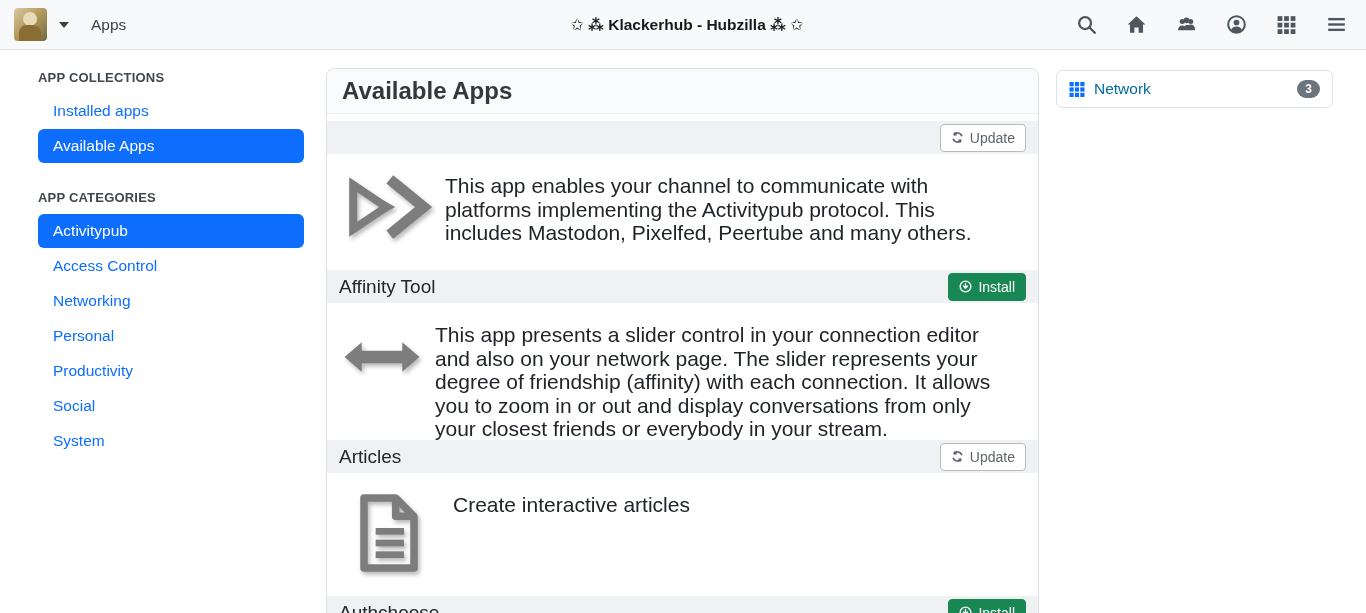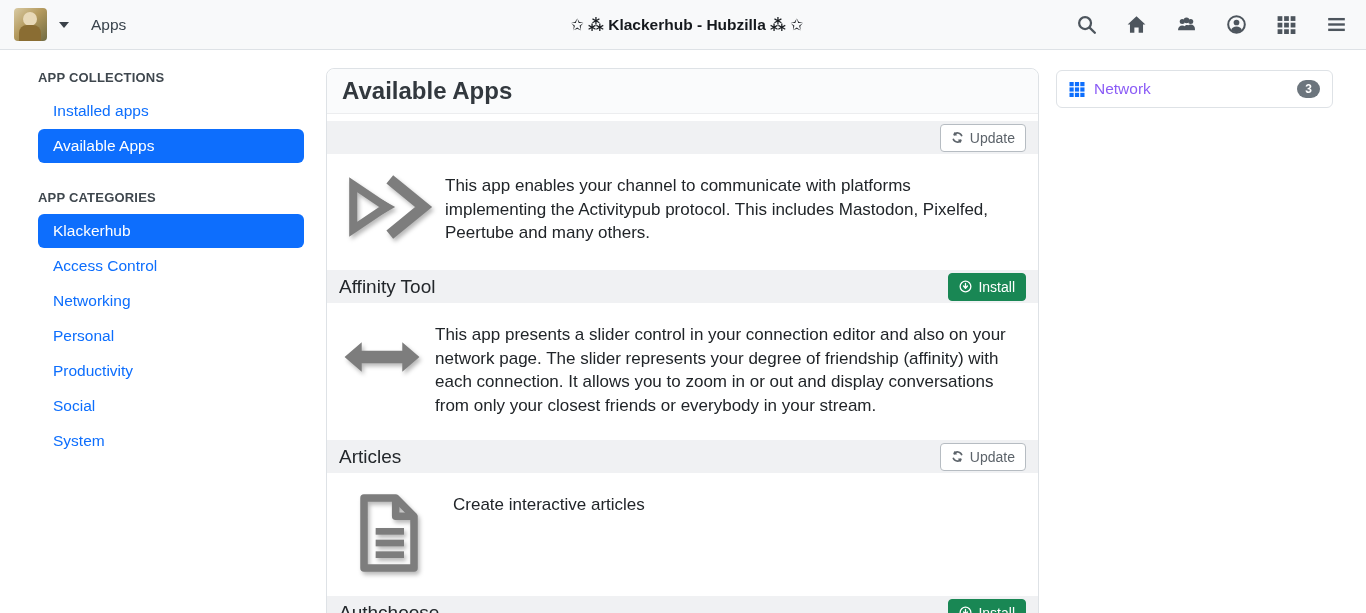--- a/index.html
+++ b/index.html
@@ -75,40 +75,40 @@
     margin-left:auto; display:flex; align-items:center; gap:6px;
     font-size:14px; border-radius:4px; padding:4px 10px; cursor:pointer;
     font-family:inherit; line-height:18px;justify-content:flex-end;
   }
   .btn svg { width:13px; height:13px; display:block; }
   .btn-install { background:#198754; border:1px solid #198754; color:#ffffff; }
   .btn-update { background:#ffffff; border:1px solid #b6bcc2; color:#5c636a; }
   .app-body { display:flex; padding:20px 16px 20px 14px; }
   .app-icon-col { width:104px; flex:none; display:flex; justify-content:flex-start; padding-left:2px; }
   .app-icon { color:#7d7d7d; filter:drop-shadow(2px 3px 2px rgba(0,0,0,.28)); }
-  .app-desc { flex:1; font-size:17px; line-height:23.5px; color:#212529; padding-right:10px; }
+  .app-desc { flex:1; font-size:21px; line-height:23.5px; color:#212529; padding-right:10px; }
   .body-activitypub { height:109px; }
   .body-affinity { height:130px; }
   .body-articles { height:116px; }
   .body-affinity .app-icon-col { width:94px; align-items:flex-start; padding-top:14px; }
   .body-articles .app-icon-col { width:112px; padding-left:14px; }
 
   
   .aside-widget {
     position:absolute; left:1056px; top:70px; width:277px;
     background:#ffffff; border:1px solid #dee2e6; border-radius:6px;
   }
   .aside-item {
     display:flex; align-items:center; padding:8px 12px; height:36px;
     cursor:pointer; text-decoration:none;
   }
   .aside-item + .aside-item { border-top:1px solid #e9ecef; }
   .aside-icon { width:16px; height:16px; margin-right:9px; color:#0d6efd; flex:none; }
   .aside-icon svg { width:100%; height:100%; display:block; }
-  .aside-label { font-size:15.5px; color:#8b5cf6; }
+  .aside-label { font-size:15.5px; color:#0369a1; }
   .badge-pill {
     margin-left:auto; background:#6c757d; color:#fff; font-size:12px; font-weight:bold;
     padding:2px 8px; border-radius:9px; min-width:22px; text-align:center;
   }
 </style>
 </head>
 <body>
 
 <div class="navbar">
   <div class="nav-left">
@@ -176,21 +176,21 @@
       <a class="pill-link">Installed apps</a>
     </li>
     <li>
       <a class="pill-link active">Available Apps</a>
     </li>
   </ul>
 
   <h3 class="widget-heading">APP CATEGORIES</h3>
   <ul class="nav-pills">
     <li>
-      <a class="pill-link active">Klackerhub</a>
+      <a class="pill-link active">Activitypub</a>
     </li>
     <li>
       <a class="pill-link">Access Control</a>
     </li>
     <li>
       <a class="pill-link">Networking</a>
     </li>
     <li>
       <a class="pill-link">Personal</a>
     </li>

